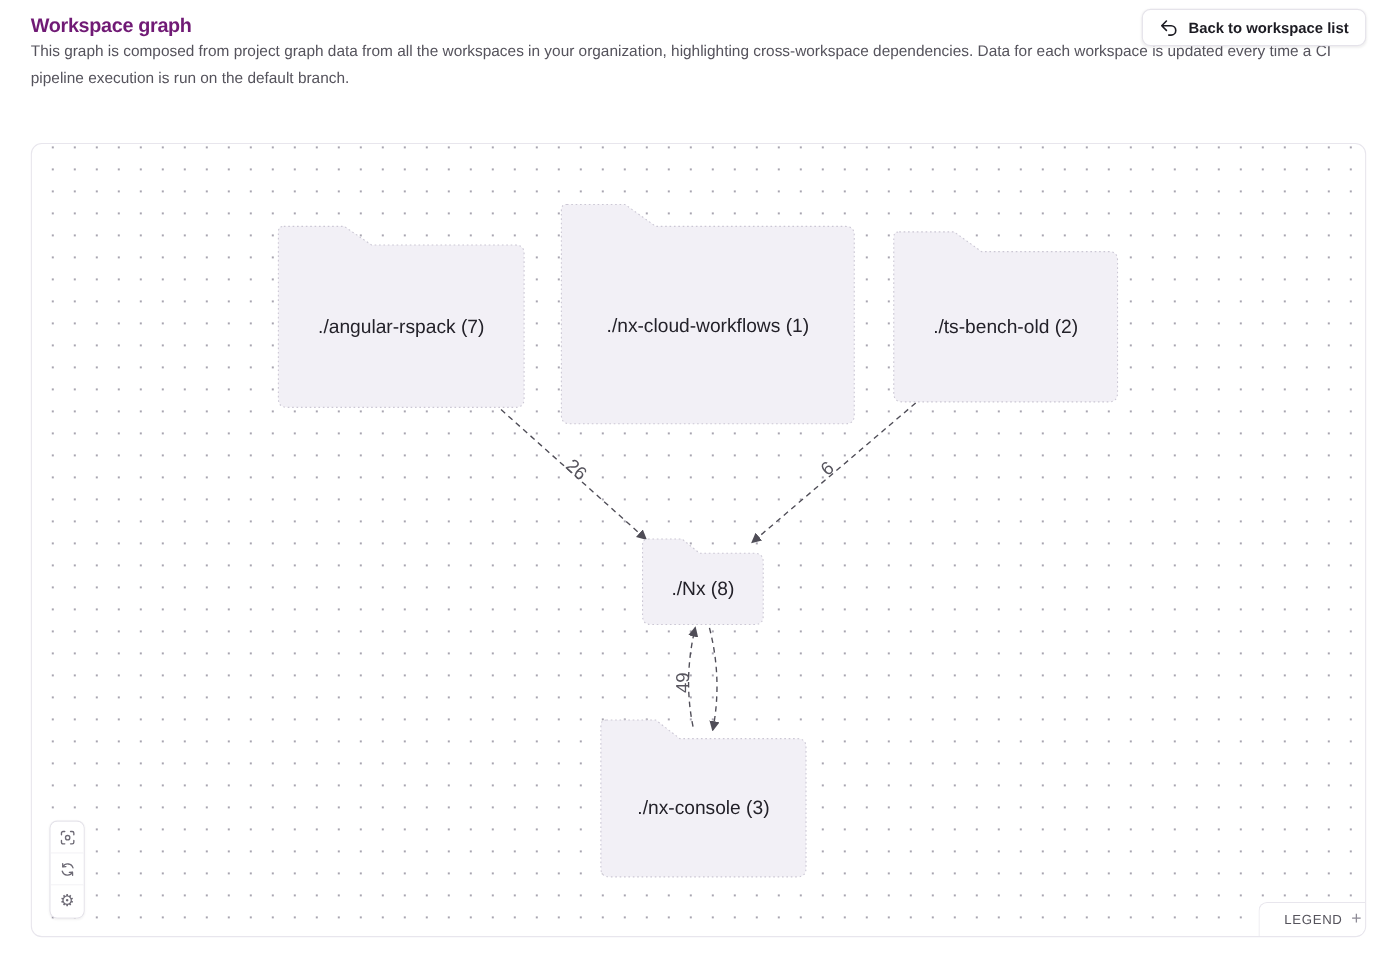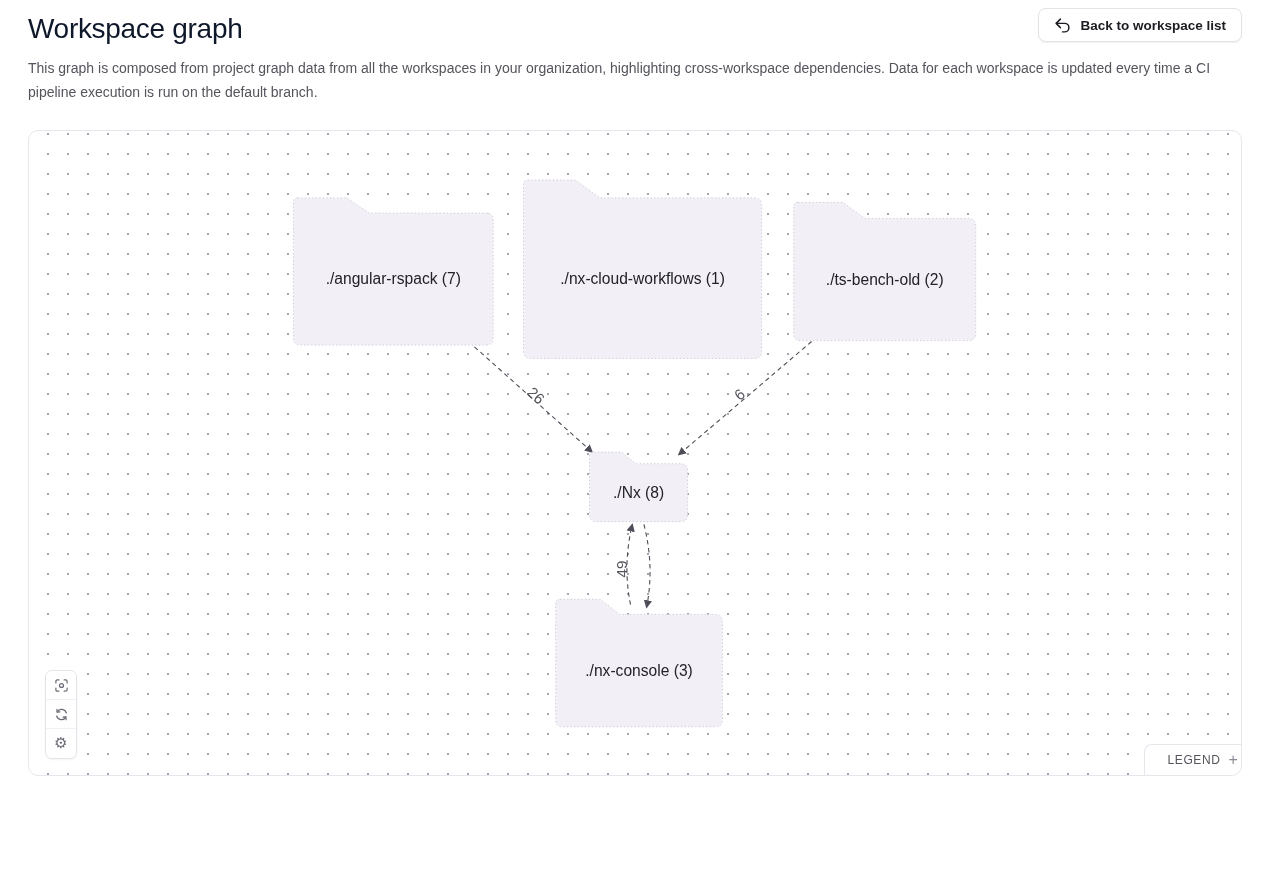--- a/index.html
+++ b/index.html
@@ -1,36 +1,36 @@
 <!DOCTYPE html>
 <html><head>
 <meta charset="utf-8">
 <style>
   * { box-sizing: border-box; margin: 0; padding: 0; }
   html, body { width: 1262px; height: 876px; background: #ffffff; overflow: hidden; }
   body { font-family: "Liberation Sans", sans-serif; position: relative; color: #18181b; }
 
   
   .header { position: absolute; left: 28px; top: 13px; right: 20px; }
-  .page-title { font-size: 28px; font-weight: 400; letter-spacing: -0.3px; color: #0f172a; }
-  .page-desc { margin-top: 11px; font-size: 14px; line-height: 24px; color: #55535c; max-width: 1214px; }
+  .page-title { font-size: 18px; font-weight: 700; letter-spacing: -0.3px; color: #701a75; }
+  .page-desc { font-size: 14px; line-height: 24px; color: #55535c; max-width: 1214px; }
   .back-btn {
     position: absolute; top: 8px; right: 20px;
     display: inline-flex; align-items: center; gap: 9px;
     background: #fff; border: 1px solid #e5e3ea; border-radius: 8px;
     padding: 8px 15px; height: 34px;
     font-family: "Liberation Sans", sans-serif;
     font-size: 13.5px; font-weight: 700; color: #1c1b22;
     box-shadow: 0 1px 2px rgba(18,18,23,0.06); cursor: pointer; white-space: nowrap;
   }
   .back-btn svg { flex: 0 0 auto; }
 
   
   .canvas {
-    position: absolute; left: 28px; top: 130px; width: 1214px; height: 646px;
+    position: absolute; left: 28px; top: 130px; width: 1214px; height: 722px;
     border: 1px solid #e8e6ed; border-radius: 10px; background: #fff;
     background-image: radial-gradient(#a8a5b0 1.05px, transparent 1.25px);
     background-size: 20px 20px; background-position: 9px 13px;
     overflow: hidden;
   }
   .graph-svg { position: absolute; inset: 0; width: 100%; height: 100%; display: block; }
 
   
   .controls {
     position: absolute; left: 16px; bottom: 16px; width: 32px;

